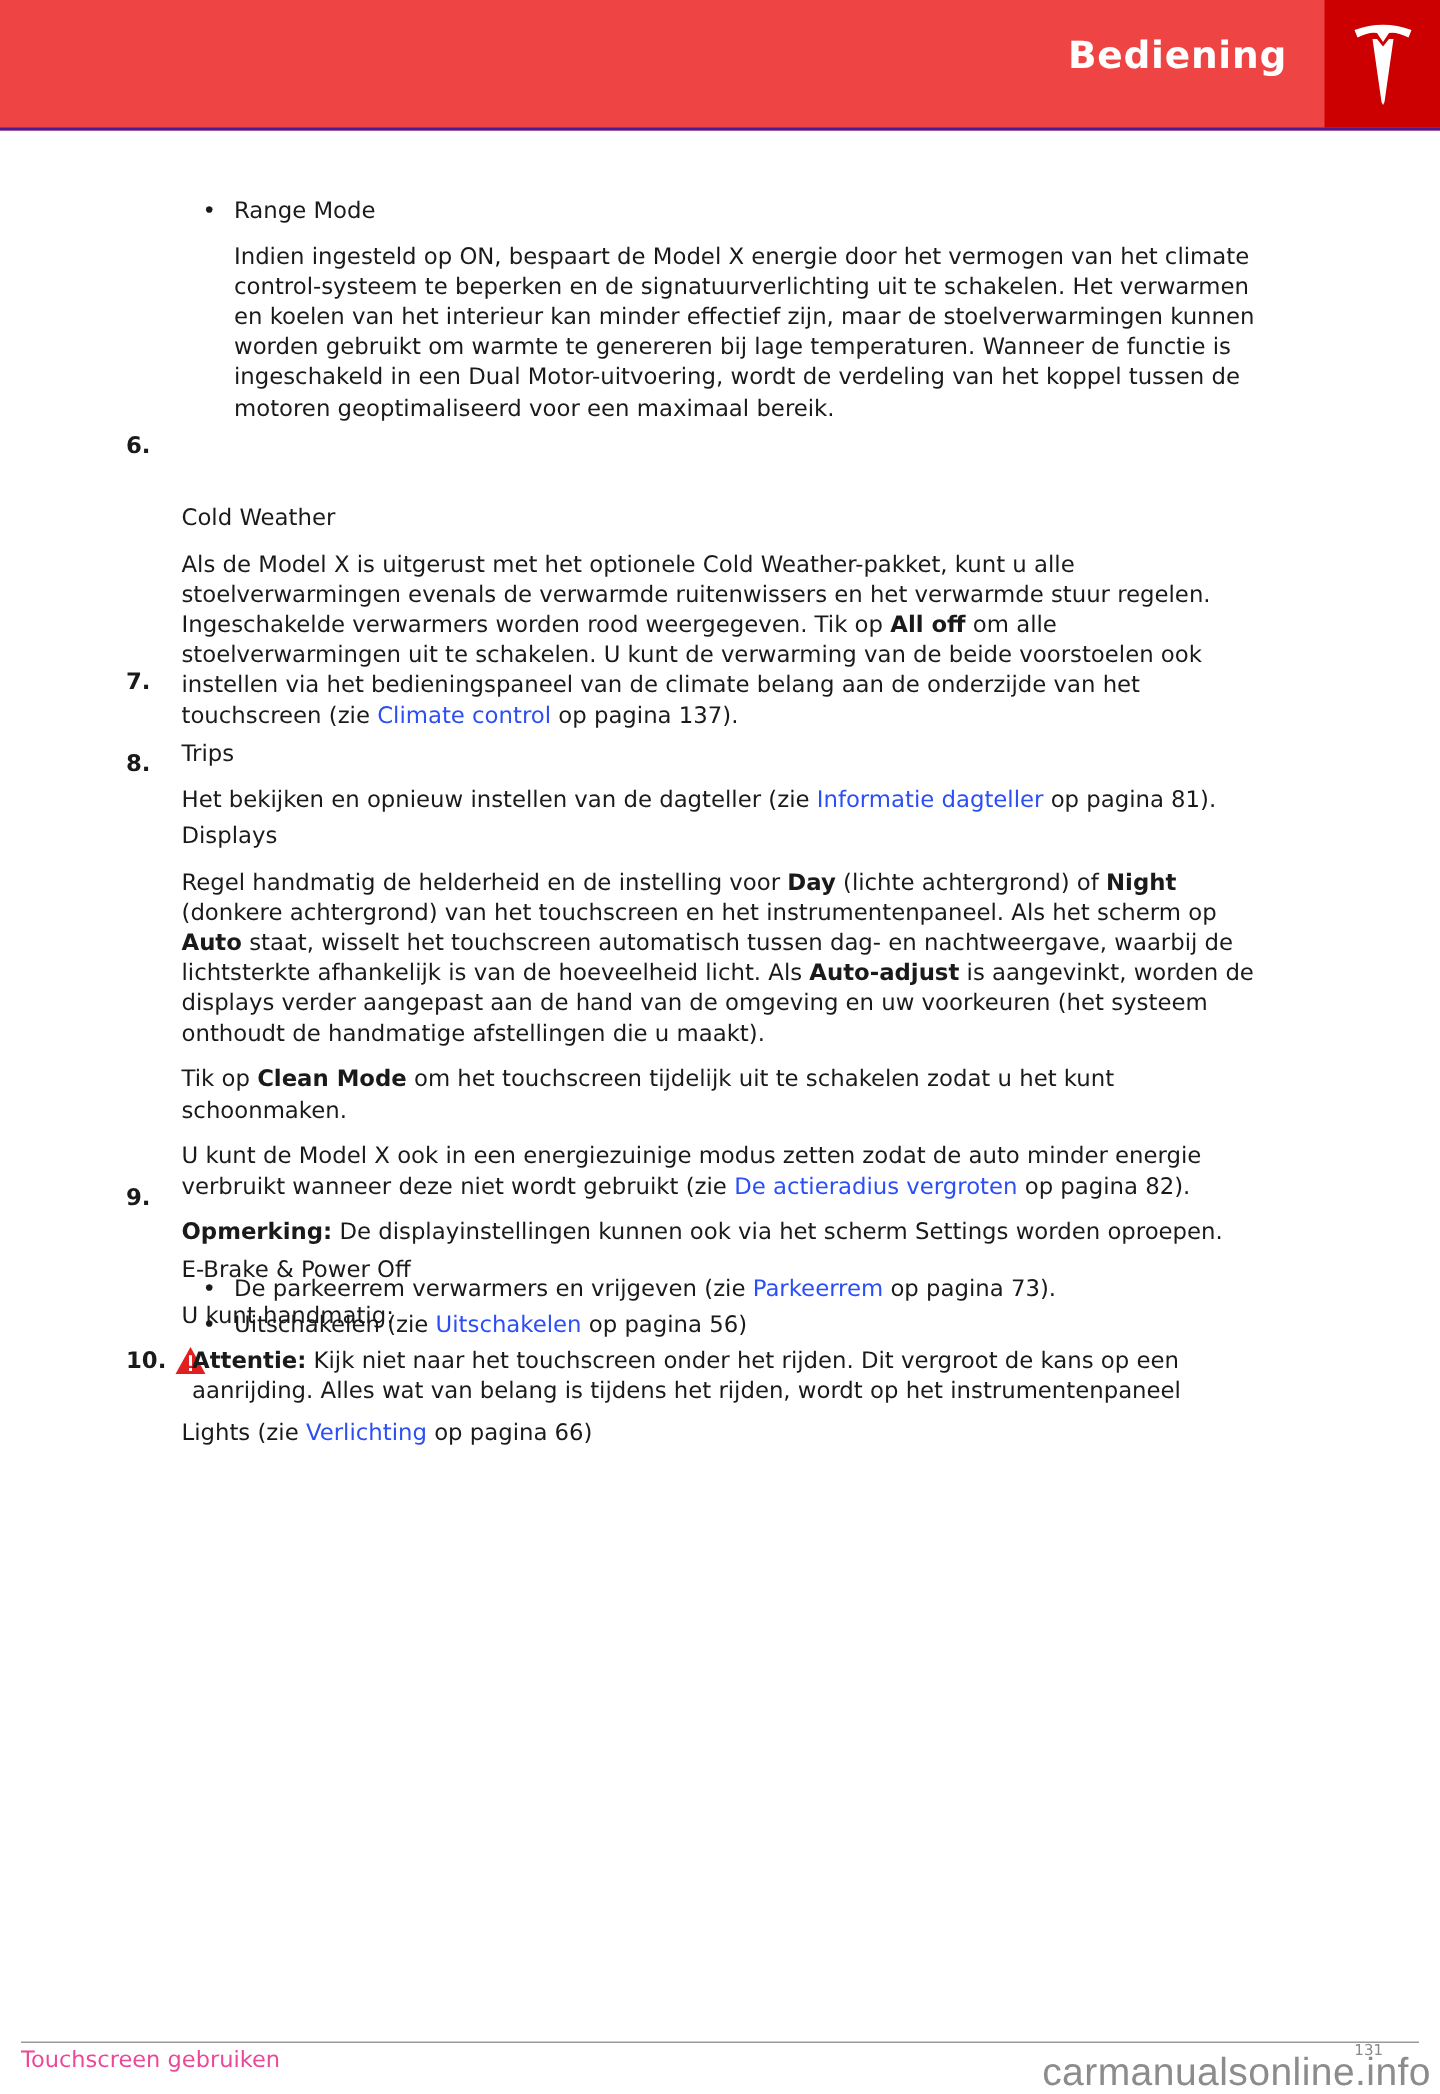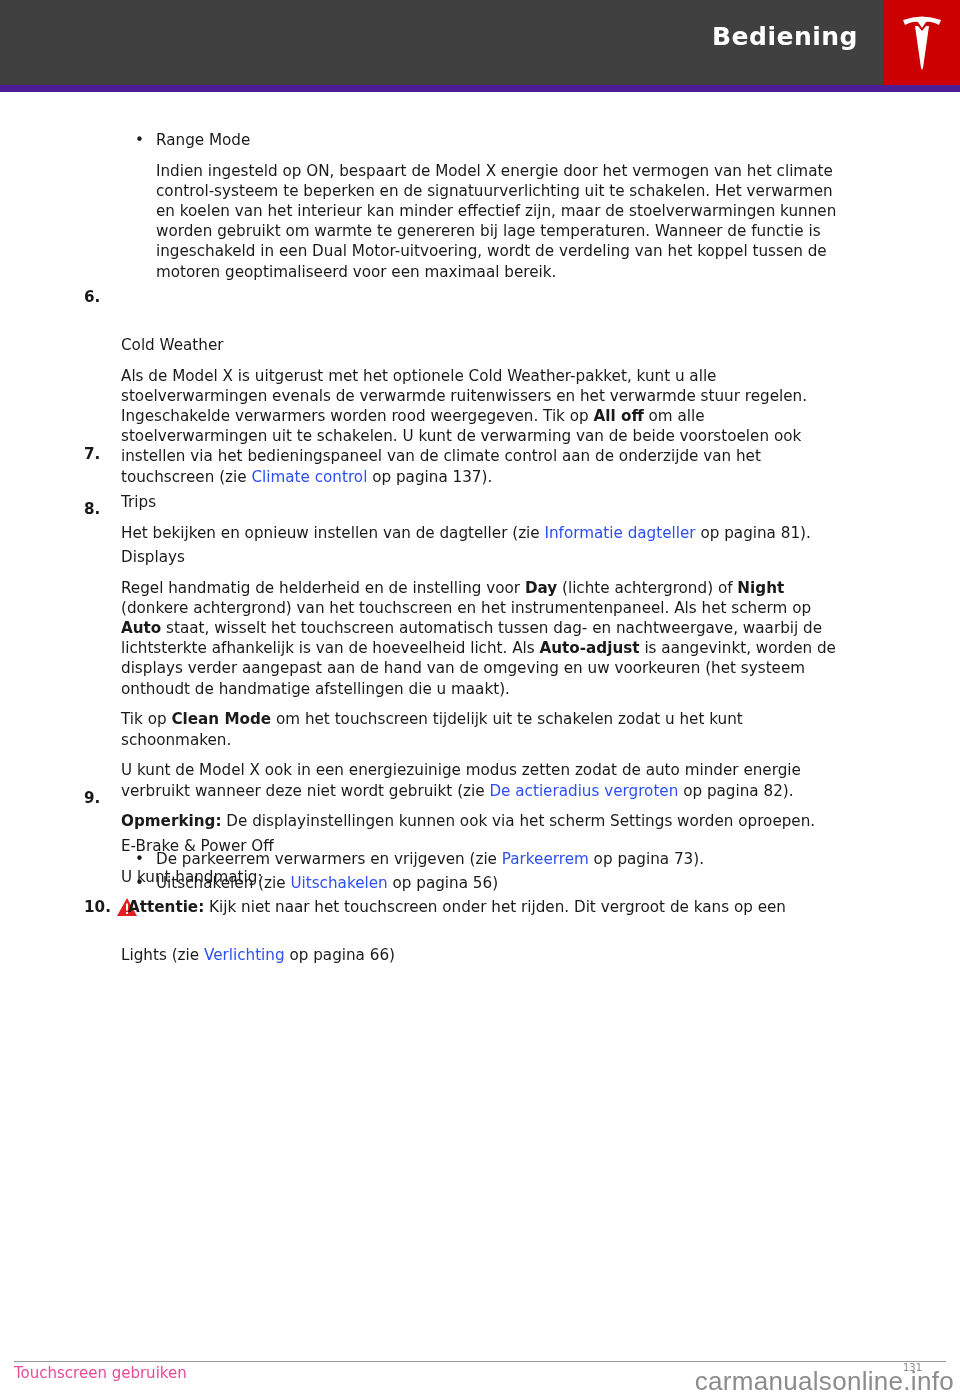--- a/index.html
+++ b/index.html
@@ -4,22 +4,22 @@
   <style>
     html, body { margin: 0; padding: 0; }
     body {
       width: 960px; height: 1396px; position: relative; overflow: hidden;
       background: #ffffff;
       font-family: "DejaVu Sans", sans-serif;
       color: #1a1a1a;
     }
     .header {
       position: absolute; left: 0; top: 0; width: 960px; height: 85px;
-      background: #404040;
-      border-bottom: 7px solid #4c1d95;
+      background: #ef4444;
+      border-bottom: 2px solid #4c1d95;
     }
     .header-title {
       position: absolute; right: 102px; top: 22px;
       color: #ffffff; font-weight: bold; font-size: 25px; letter-spacing: 0.5px;
     }
     .logo-block {
       position: absolute; left: 883px; top: 0; width: 77px; height: 85px;
       background: #cc0000;
     }
     .logo-block svg { position: absolute; left: 18px; top: 14px; }
@@ -106,21 +106,21 @@
   <div class="row" style="top:208px">
       <div class="txt-l1">stoelverwarmingen evenals de verwarmde ruitenwissers en het verwarmde stuur regelen.</div>
     </div>
   <div class="row" style="top:228px">
     <div class="txt-l1"><span>Ingeschakelde verwarmers worden rood weergegeven. Tik op </span><b>All off</b><span> om alle</span></div>
   </div>
   <div class="row" style="top:248px">
       <div class="txt-l1">stoelverwarmingen uit te schakelen. U kunt de verwarming van de beide voorstoelen ook</div>
     </div>
   <div class="row" style="top:268px">
-      <div class="txt-l1">instellen via het bedieningspaneel van de climate control aan de onderzijde van het</div>
+      <div class="txt-l1">instellen via het bedieningspaneel van de climate belang aan de onderzijde van het</div>
     </div>
   <div class="row" style="top:289px">
     <div class="txt-l1"><span>touchscreen (zie </span><a class="link">Climate control</a><span> op pagina 137).</span></div>
   </div>
 
   <div class="row" style="top:314px">
     <span class="num">7.</span>
     <span class="txt-l1">Trips</span>
   </div>
   <div class="row" style="top:345px">
@@ -190,20 +190,21 @@
   </div>
 
   <div class="row" style="top:767px; height:62px;">
     <svg class="warn-icon" width="22" height="20" viewBox="0 0 22 20">
       <path d="M11 1 L21 19 L1 19 Z" fill="#e02020"></path>
       <rect x="10" y="6.5" width="2" height="7" fill="#ffffff"></rect>
       <rect x="10" y="15" width="2" height="2" fill="#ffffff"></rect>
     </svg>
     <div style="position:absolute; left:128px; top:0; width:790px;">
       <div><b>Attentie:</b><span> Kijk niet naar het touchscreen onder het rijden. Dit vergroot de kans op een</span></div>
+      <div>aanrijding. Alles wat van belang is tijdens het rijden, wordt op het instrumentenpaneel</div>
     </div>
   </div>
 </div>
 
 <div class="footer-rule"></div>
 <div class="footer-left">Touchscreen gebruiken</div>
 <div class="footer-page">131</div>
 <div class="watermark">carmanualsonline.info</div>
 
 </body></html>

